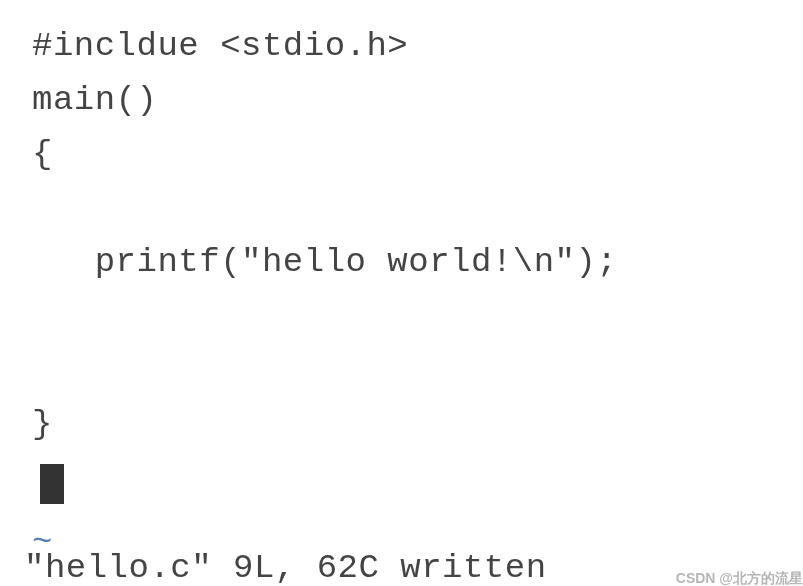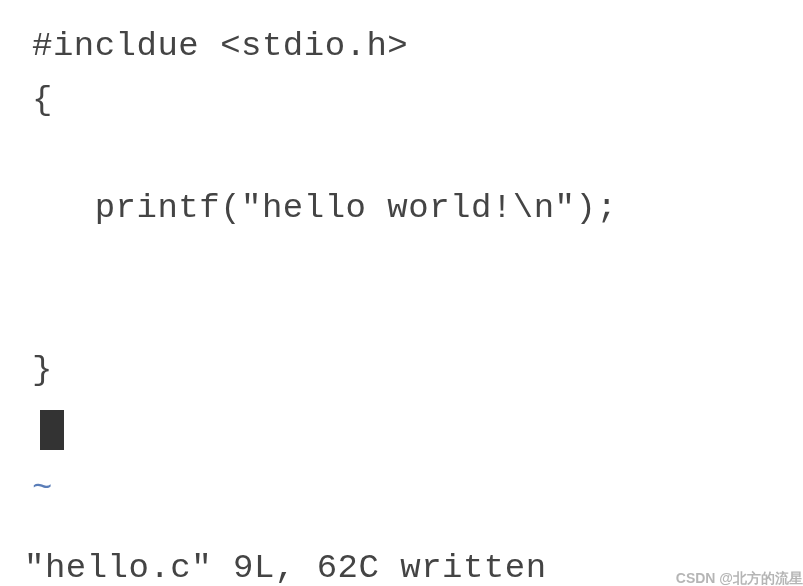--- a/index.html
+++ b/index.html
@@ -51,20 +51,21 @@
       font-family: sans-serif;
       letter-spacing: 0;
       font-weight: bold;
     }
   </style>
 </head>
 <body>
 
 <div class="editor">
   <div class="code-line">#incldue &lt;stdio.h&gt;</div>
+  <div class="code-line">main()</div>
   <div class="code-line">{</div>
   <div class="code-line"></div>
   <div class="code-line">   printf("hello world!\n");</div>
   <div class="code-line"></div>
   <div class="code-line"></div>
   <div class="code-line">}</div>
   <div class="code-line"><span class="cursor-block"></span></div>
   <div class="code-line tilde">~</div>
 </div>
 

